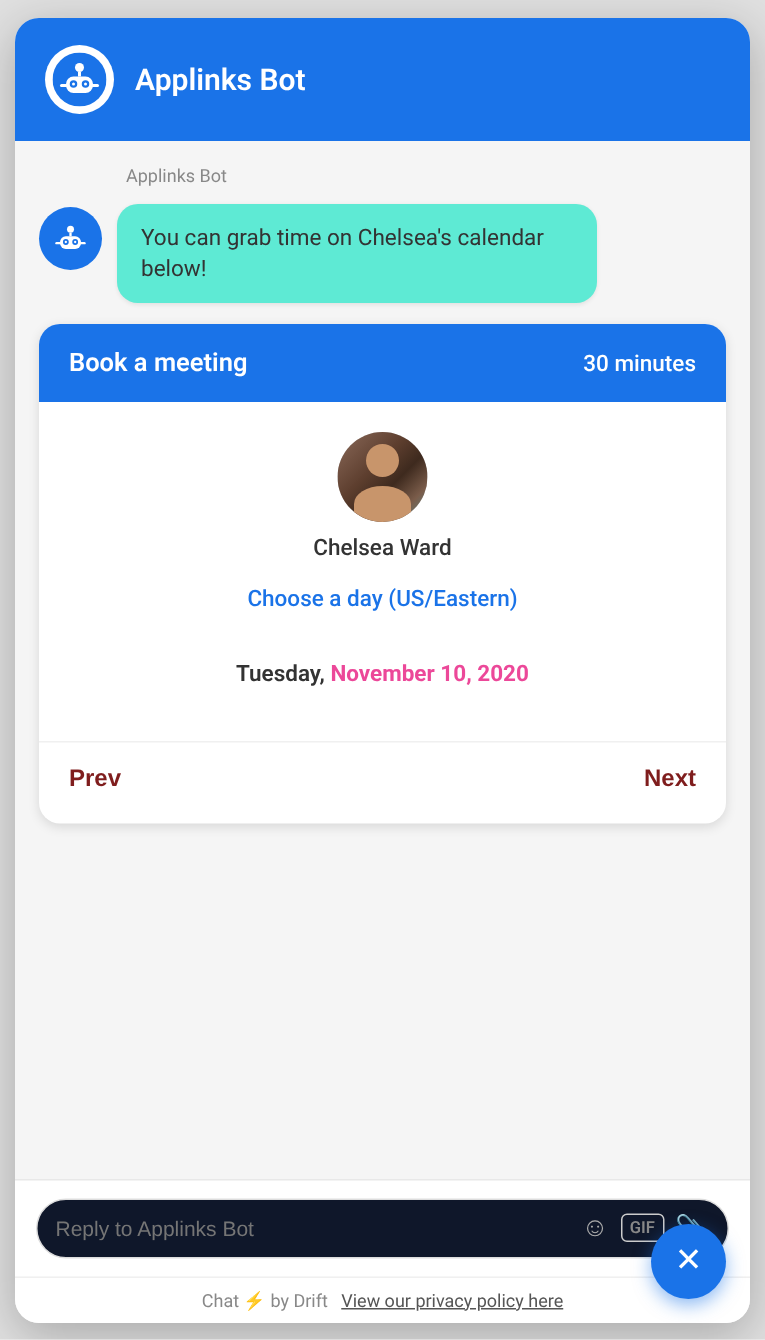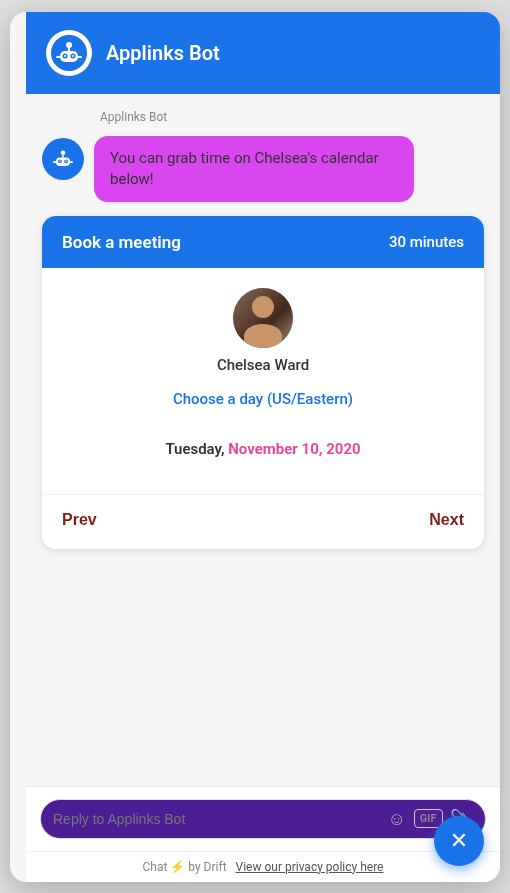--- a/index.html
+++ b/index.html
@@ -17,21 +17,20 @@
     .chat-widget {
       width: 490px;
       height: 870px;
       border-radius: 16px;
       overflow: hidden;
       display: flex;
       flex-direction: column;
       box-shadow: 0 8px 32px rgba(0,0,0,0.25);
       background: #f5f5f5;
       position: relative;
-      padding-left: 16px;
     }
 
     
     .chat-header {
       background: #1a73e8;
       padding: 18px 20px;
       display: flex;
       align-items: center;
       gap: 14px;
       flex-shrink: 0;
@@ -89,21 +88,21 @@
       background: #1a73e8;
       border-radius: 50%;
       display: flex;
       align-items: center;
       justify-content: center;
       flex-shrink: 0;
       margin-top: 2px;
     }
 
     .message-bubble {
-      background: #d946ef;
+      background: #5eead4;
       border-radius: 14px;
       padding: 12px 16px;
       font-size: 15px;
       color: #333;
       max-width: 320px;
       line-height: 1.4;
       box-shadow: 0 1px 3px rgba(0,0,0,0.08);
     }
 
     
@@ -257,21 +256,21 @@
     .chat-input-area {
       background: white;
       padding: 12px 14px;
       border-top: 1px solid #e8e8e8;
       flex-shrink: 0;
     }
 
     .input-row {
       display: flex;
       align-items: center;
-      background: #4c1d95;
+      background: #0f172a;
       border: 1.5px solid #ddd;
       border-radius: 24px;
       padding: 8px 12px;
       gap: 8px;
     }
 
     .reply-input {
       flex: 1;
       border: none;
       outline: none;

